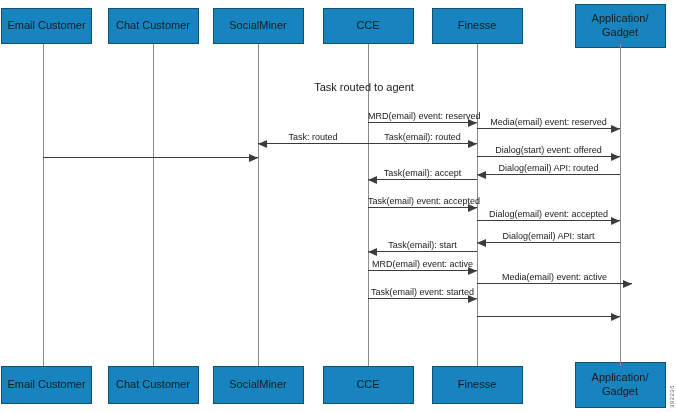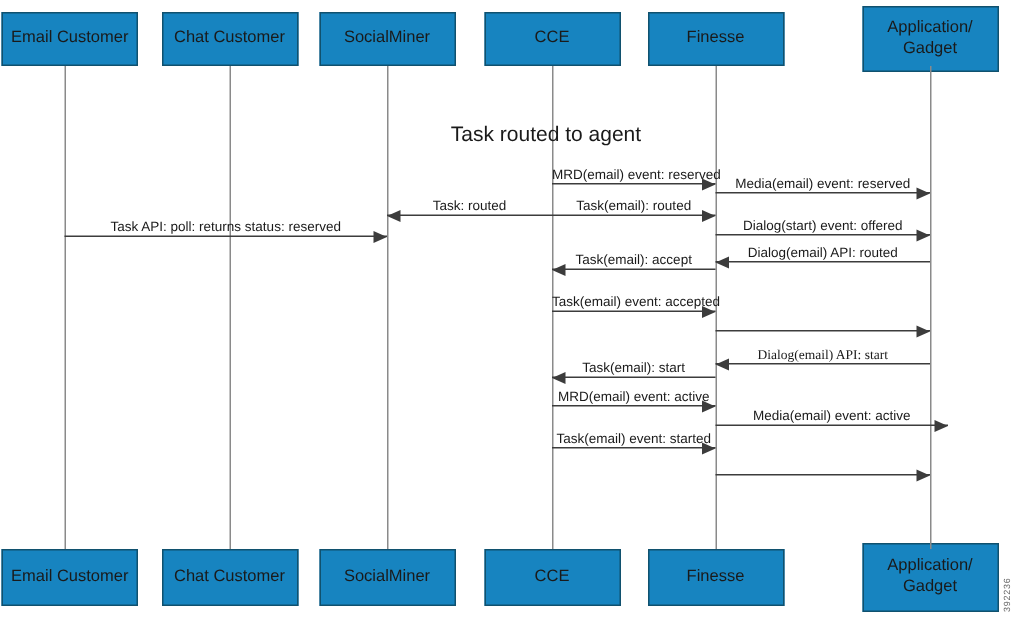--- a/index.html
+++ b/index.html
@@ -58,21 +58,21 @@
     right:0;
     border-left:9px solid var(--line);
   }
   .arrowhead.left{
     left:0;
     border-right:9px solid var(--line);
   }
   .note-label{
     position:absolute;
     transform:translateX(-50%);
-    font-size:14px;
+    font-size:11px;
     color:var(--text);
     white-space:nowrap;
   }
   .fig-num{
     position:absolute;
     right:1px;
     bottom:4px;
     writing-mode:vertical-rl;
     transform:rotate(180deg);
     font-size:6px;
@@ -119,39 +119,39 @@
       </div>
       <div class="msg" style="left: 368px; top: 129px; width: 109px;">
         <div class="msg-label">Task(email): routed</div>
         <div class="arrowhead right"></div>
       </div>
       <div class="msg" style="left: 477px; top: 142px; width: 143px;">
         <div class="msg-label">Dialog(start) event: offered</div>
         <div class="arrowhead right"></div>
       </div>
       <div class="msg" style="left: 43px; top: 143px; width: 215px;">
-        <div class="msg-label">Task API: poll: returns status: reserved</div>
         <div class="arrowhead right"></div>
       </div>
       <div class="msg" style="left: 477px; top: 160px; width: 143px;">
         <div class="msg-label">Dialog(email) API: routed</div>
         <div class="arrowhead left"></div>
       </div>
       <div class="msg" style="left: 368px; top: 165px; width: 109px;">
         <div class="msg-label">Task(email): accept</div>
         <div class="arrowhead left"></div>
       </div>
       <div class="msg" style="left: 368px; top: 193px; width: 109px;">
         <div class="msg-label">Task(email) event: accepted</div>
         <div class="arrowhead right"></div>
       </div>
       <div class="msg" style="left: 477px; top: 206px; width: 143px;">
+        <div class="msg-label">Dialog(email) event: accepted</div>
         <div class="arrowhead right"></div>
       </div>
-      <div class="msg" style="left: 477px; top: 228px; width: 143px; font-family: Liberation Serif, serif;">
+      <div class="msg" style="left: 477px; top: 228px; width: 143px;">
         <div class="msg-label">Dialog(email) API: start</div>
         <div class="arrowhead left"></div>
       </div>
       <div class="msg" style="left: 368px; top: 237px; width: 109px;">
         <div class="msg-label">Task(email): start</div>
         <div class="arrowhead left"></div>
       </div>
       <div class="msg" style="left: 368px; top: 256px; width: 109px;">
         <div class="msg-label">MRD(email) event: active</div>
         <div class="arrowhead right"></div>

